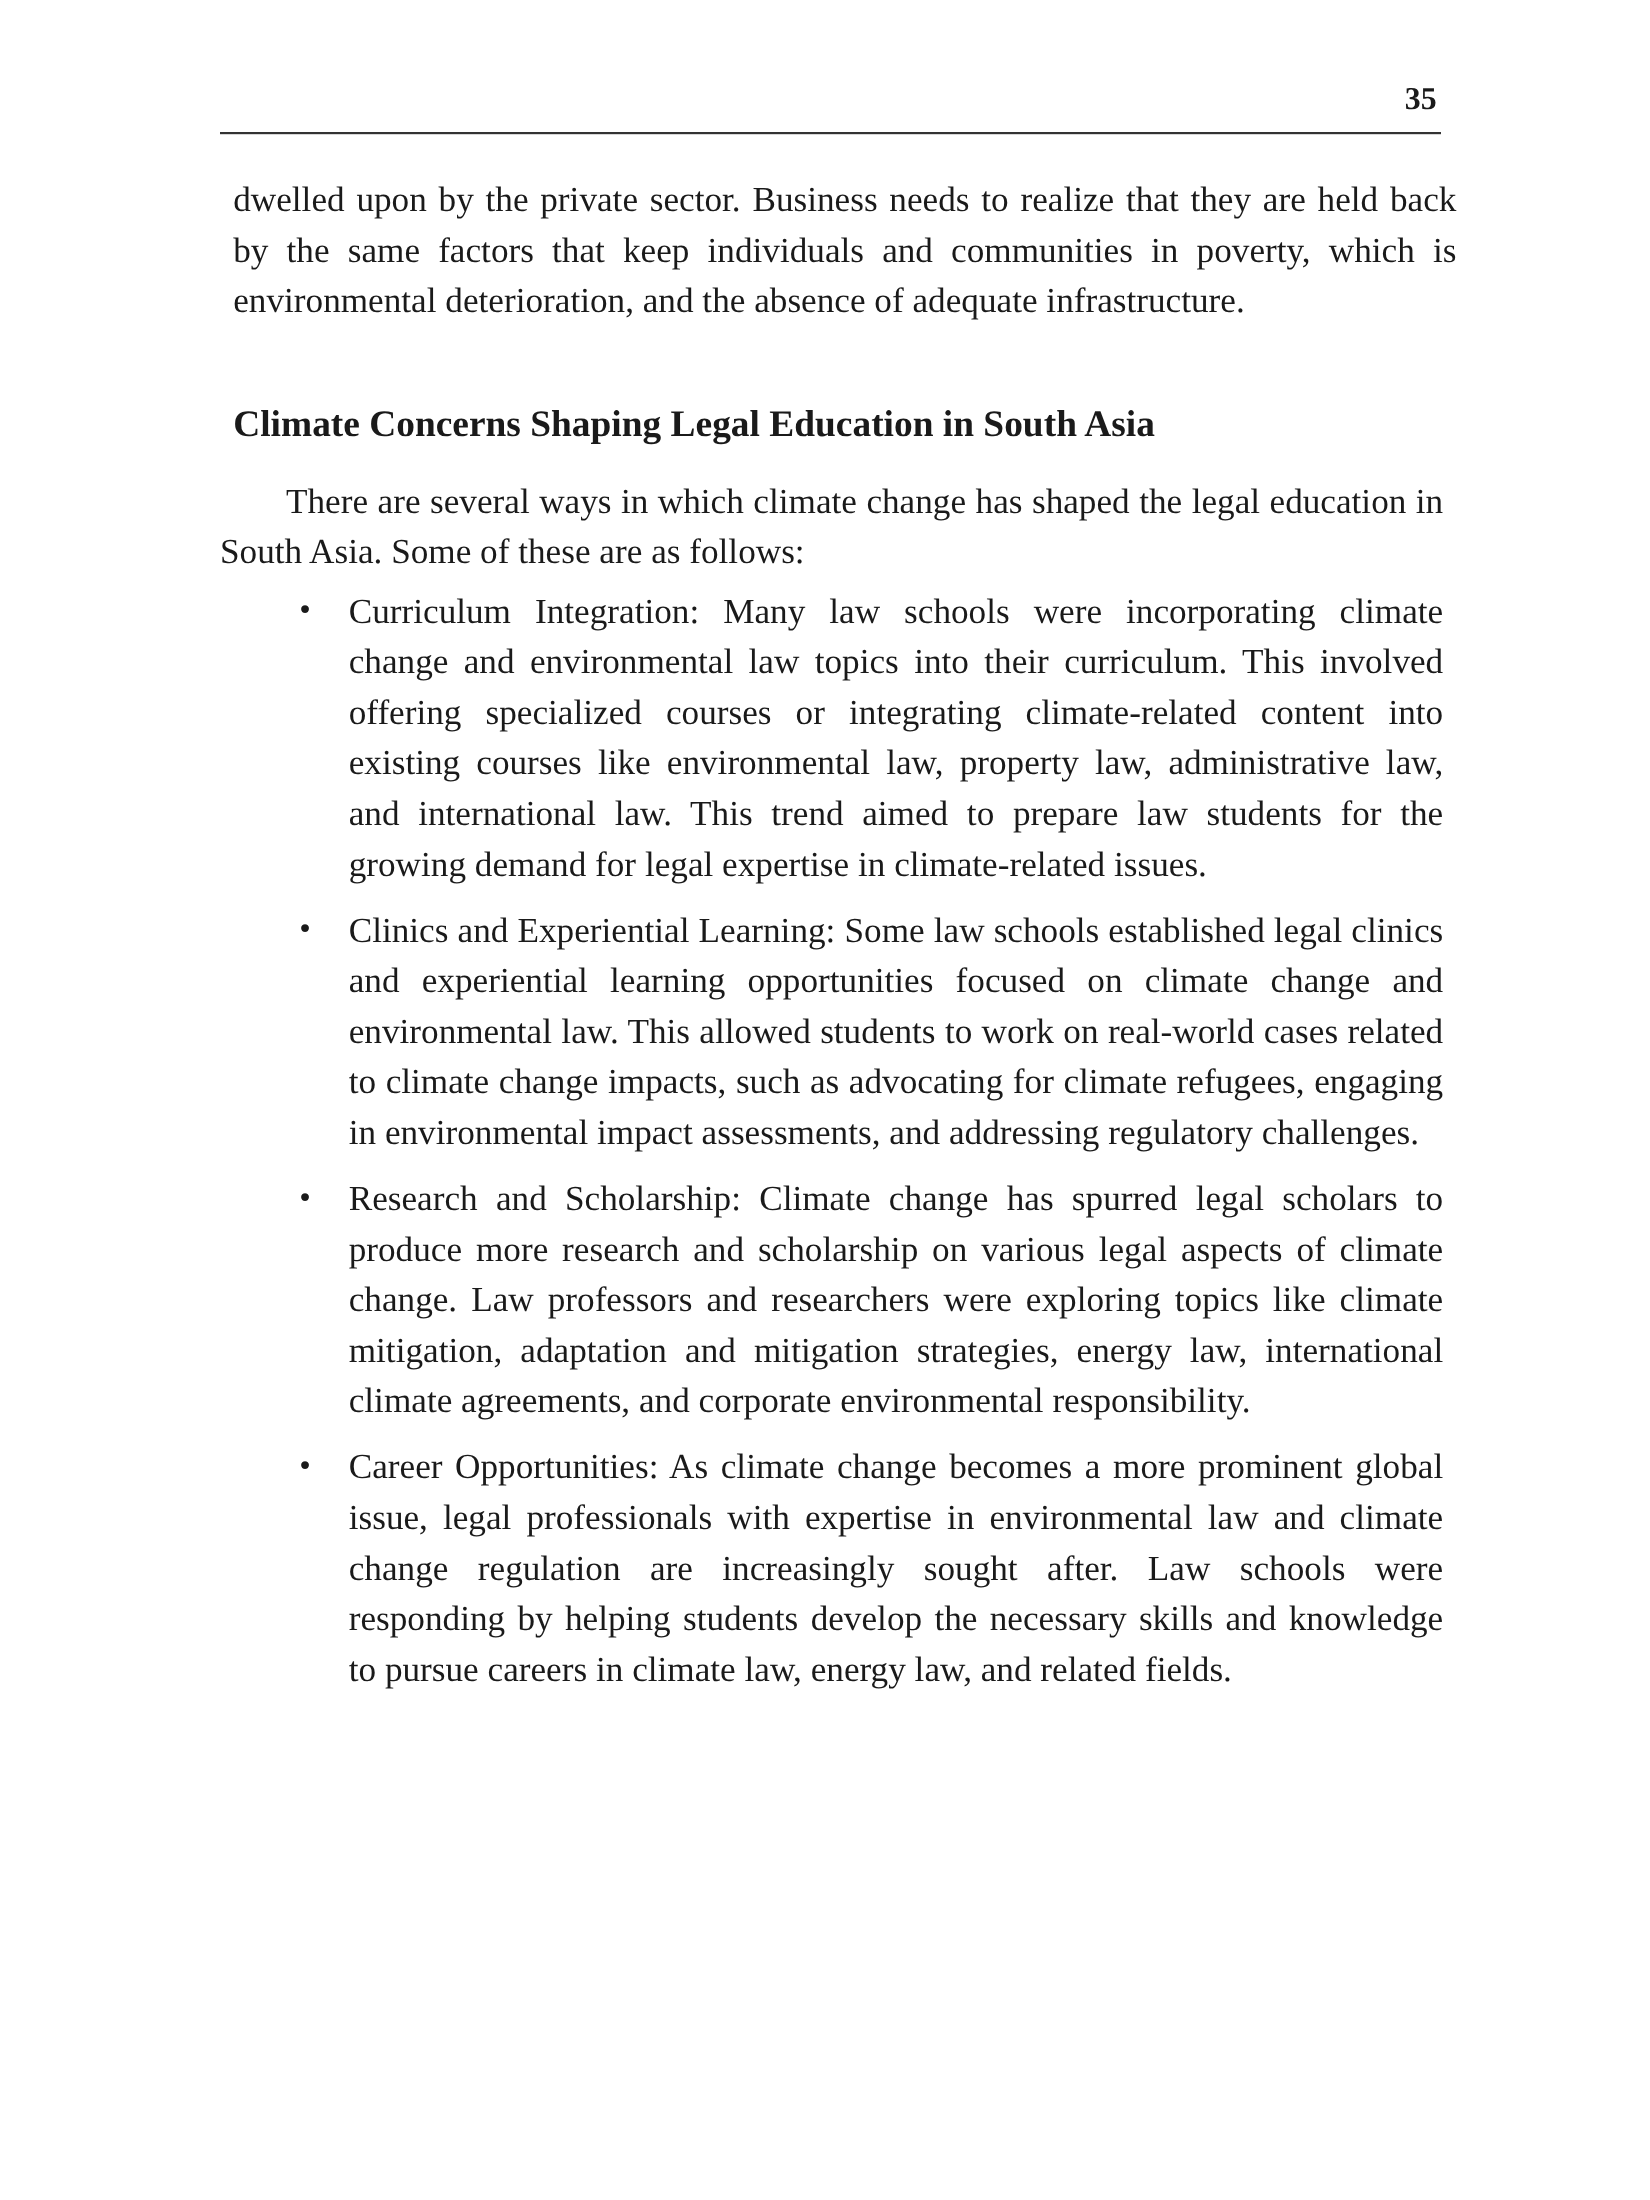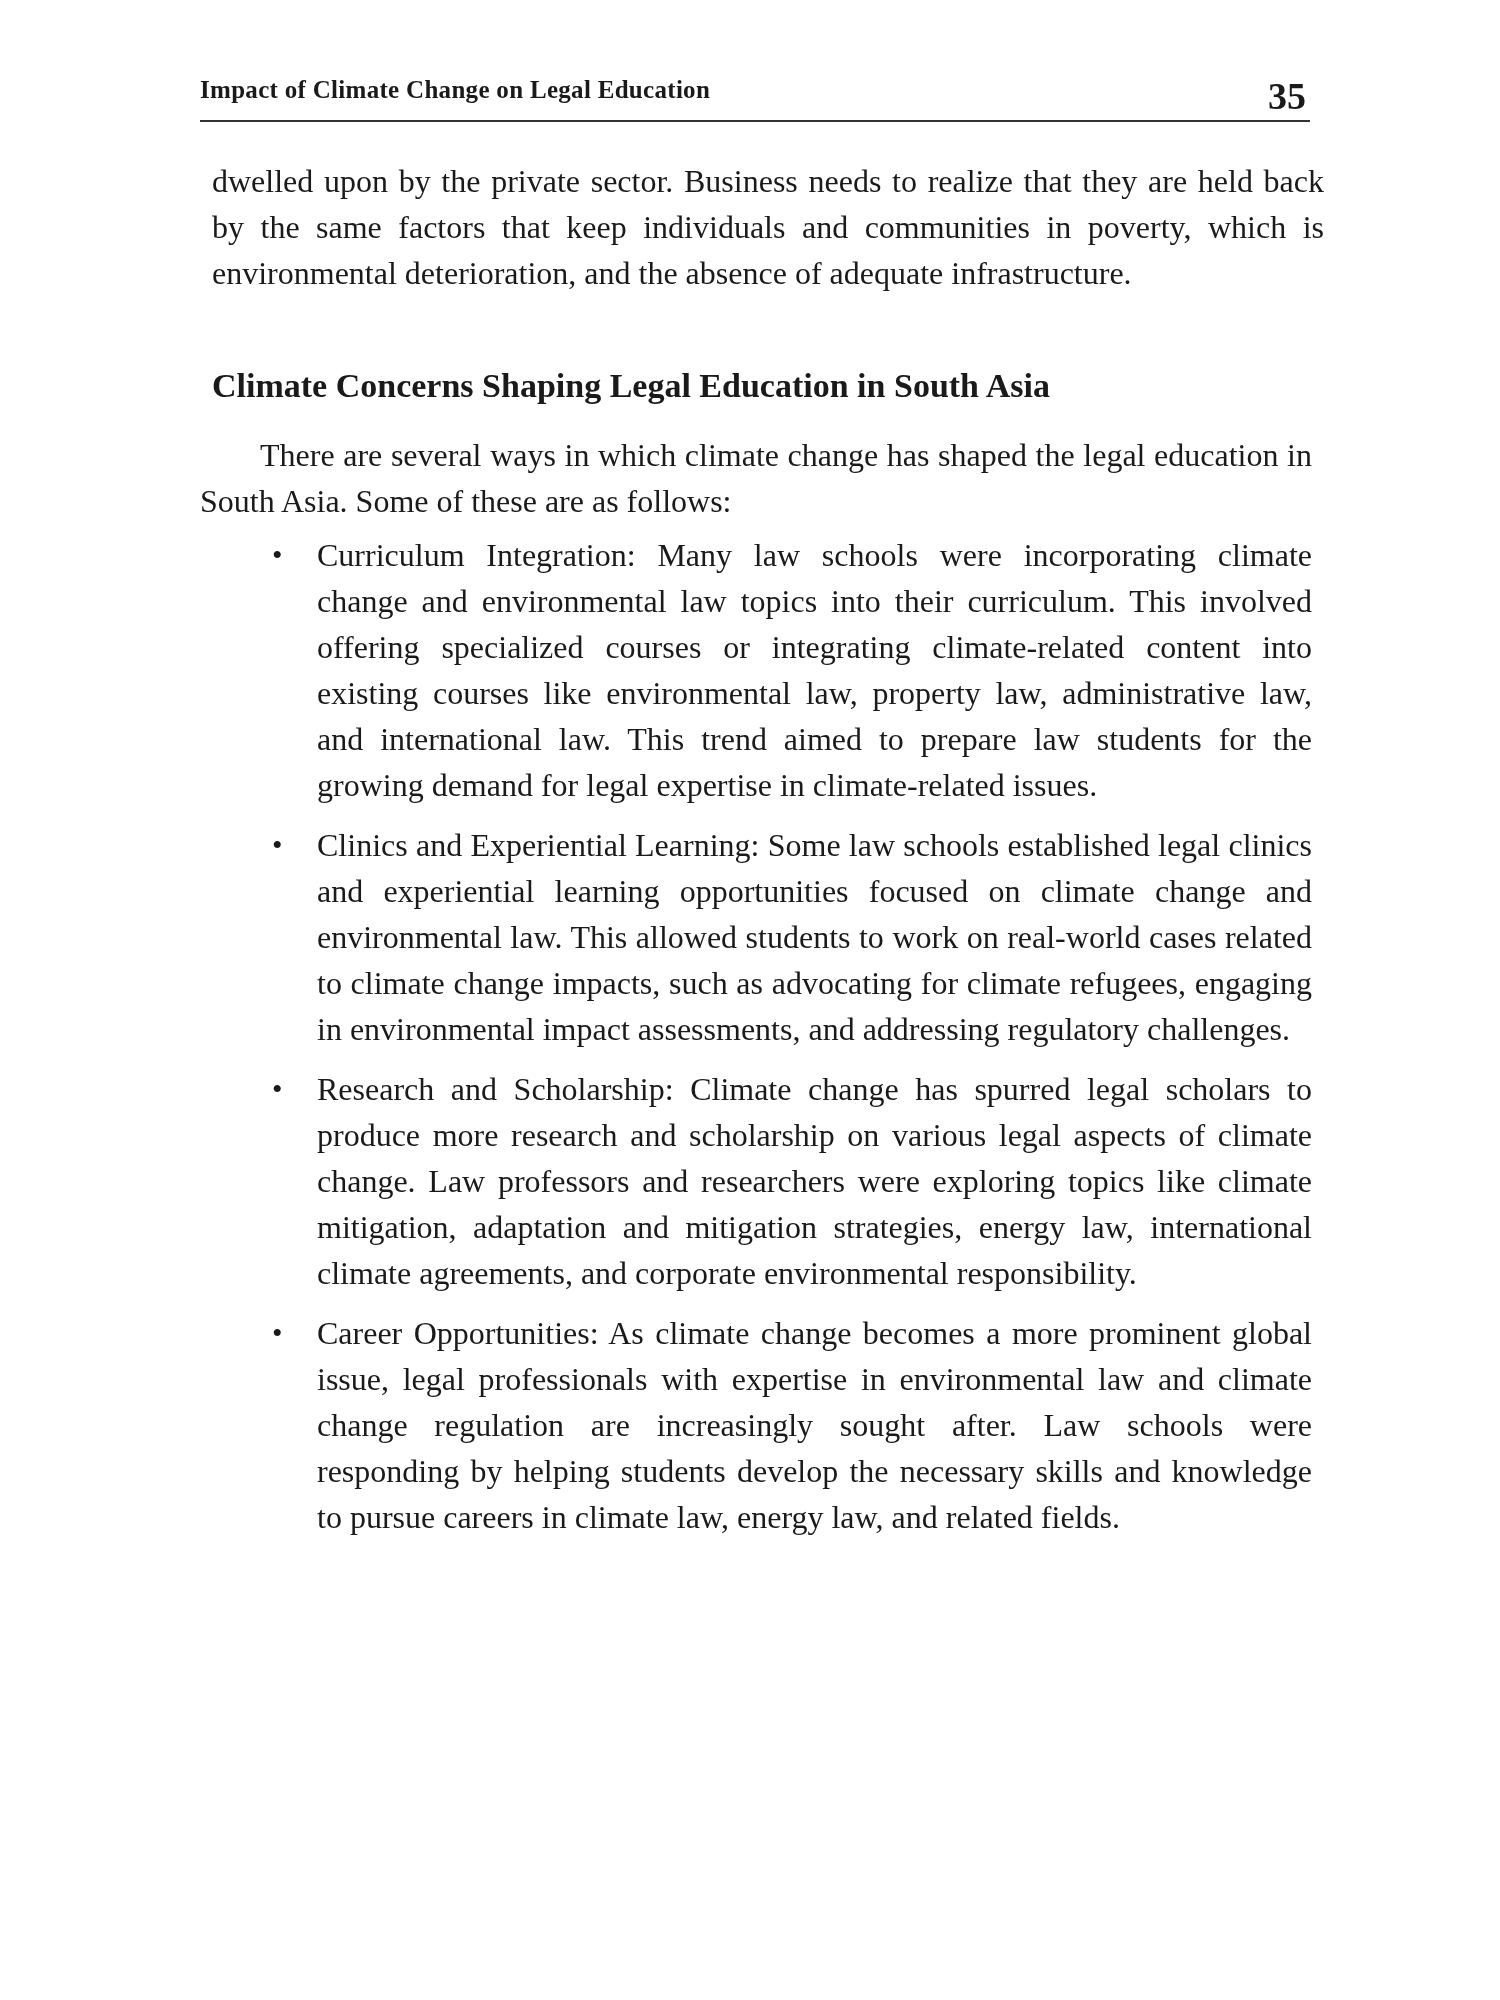--- a/index.html
+++ b/index.html
@@ -1,35 +1,34 @@
 <!DOCTYPE html>
 <html><head>
 <meta charset="utf-8">
 <style>
   html, body { margin: 0; padding: 0; background: #ffffff; }
   body { width: 1500px; height: 2000px; position: relative; overflow: hidden; color: #1a1a1a; font-family: "Liberation Serif", "DejaVu Serif", serif; }
   .page { position: absolute; left: 200px; top: 0; width: 1112px; }
   .running-head { position: absolute; top: 76px; left: 0; width: 1112px; height: 40px; }
   .running-title { position: absolute; left: 0; top: 0; font-size: 25px; font-weight: bold; letter-spacing: 0.3px; }
-  .page-number { position: absolute; right: 6px; top: -2px; font-size: 38px; font-weight: bold; }
+  .page-number { position: absolute; right: 6px; top: -2px; font-size: 29px; font-weight: bold; }
   .head-rule { position: absolute; top: 120px; left: 0; width: 1110px; height: 2px; background: #333; }
   .body-text { position: absolute; left: 0; width: 1112px; font-size: 32px; line-height: 46px; text-align: justify; text-align-last: left; }
   .p1 { top: 146px; }
   .section-heading { position: absolute; top: 355px; left: 0; width: 1112px; font-size: 34px; font-weight: bold; white-space: nowrap; }
   .p2 { top: 432px; text-indent: 60px; }
   .bullets { position: absolute; left: 0; width: 1112px; top: 532px; margin: 0; padding: 0; list-style: none; }
   .bullet-item { position: relative; padding-left: 117px; font-size: 32px; line-height: 46px; text-align: justify; margin-bottom: 14px; }
   .bullet-dot { position: absolute; left: 72px; top: 0; font-size: 30px; }
 </style>
 </head>
 <body>
 
 <div class="page">
   <div class="running-head">
-    <span class="running-title">Impact of Climate Change on Legal Education</span>
     <span class="page-number">35</span>
   </div>
   <div class="head-rule"></div>
 
   <p class="body-text p1" style="margin:12px;">dwelled upon by the private sector. Business needs to realize that they are held back by the same factors that keep individuals and communities in poverty, which is environmental deterioration, and the absence of adequate infrastructure.</p>
 
   <h2 class="section-heading" style="margin:12px;">Climate Concerns Shaping Legal Education in South Asia</h2>
 
   <p class="body-text p2" style="margin:0;">There are several ways in which climate change has shaped the legal education in South Asia. Some of these are as follows:</p>
 

